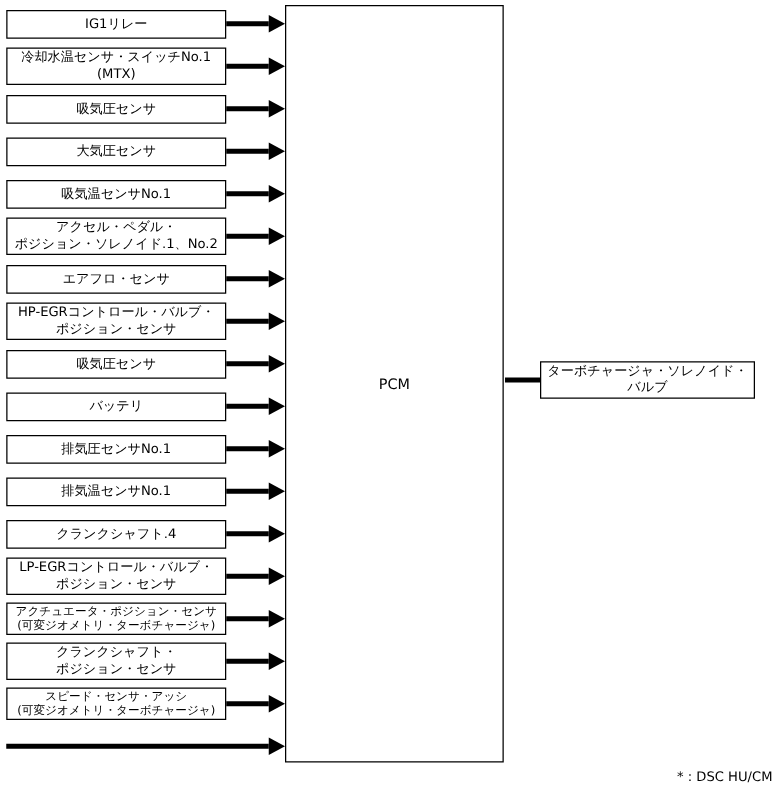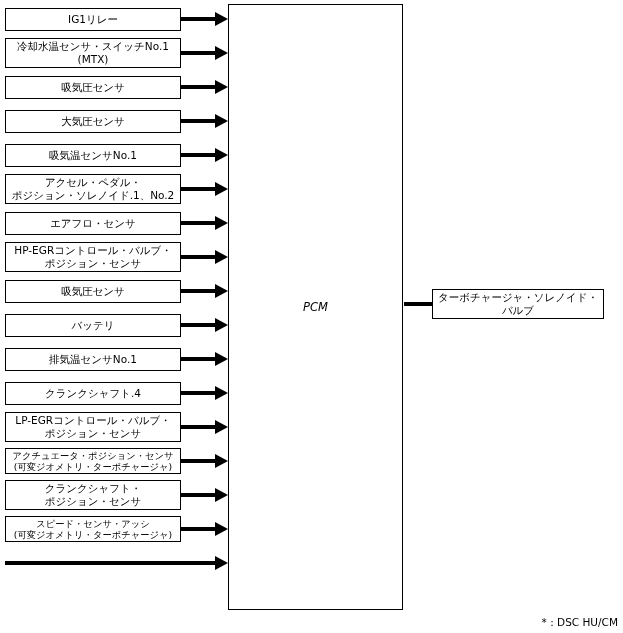--- a/index.html
+++ b/index.html
@@ -75,21 +75,20 @@
     left: 228px;
     top: 4px;
     width: 175px;
     height: 606px;
     box-sizing: border-box;
     border: 1px solid #000;
     background: #fff;
     display: flex;
     align-items: center;
     justify-content: center;
-    font-style: italic;
   }
   .pcm .lbl {
     font-size: 11.5px;
   }
   
   .out-arrow {
     position: absolute;
     left: 404px;
     top: 297px;
     width: 44px;
@@ -229,20 +228,29 @@
     <div class="row">
       <div class="box">
         <span class="lbl">バッテリ</span>
       </div>
       <div class="arrow">
           <span class="shaft"></span>
           <span class="head"></span>
         </div>
     </div>
 
+    <div class="row">
+      <div class="box">
+        <span class="lbl">排気圧センサNo.1</span>
+      </div>
+      <div class="arrow">
+          <span class="shaft"></span>
+          <span class="head"></span>
+        </div>
+    </div>
 
     <div class="row">
       <div class="box">
         <span class="lbl">排気温センサNo.1</span>
       </div>
       <div class="arrow">
           <span class="shaft"></span>
           <span class="head"></span>
         </div>
     </div>

